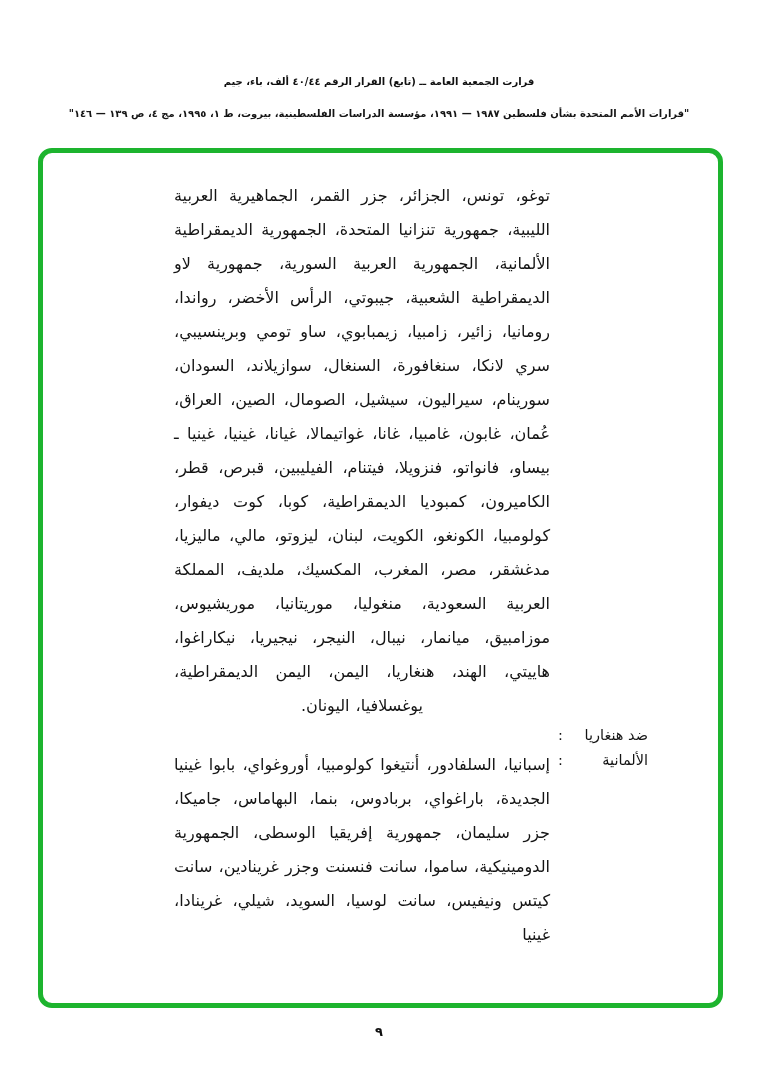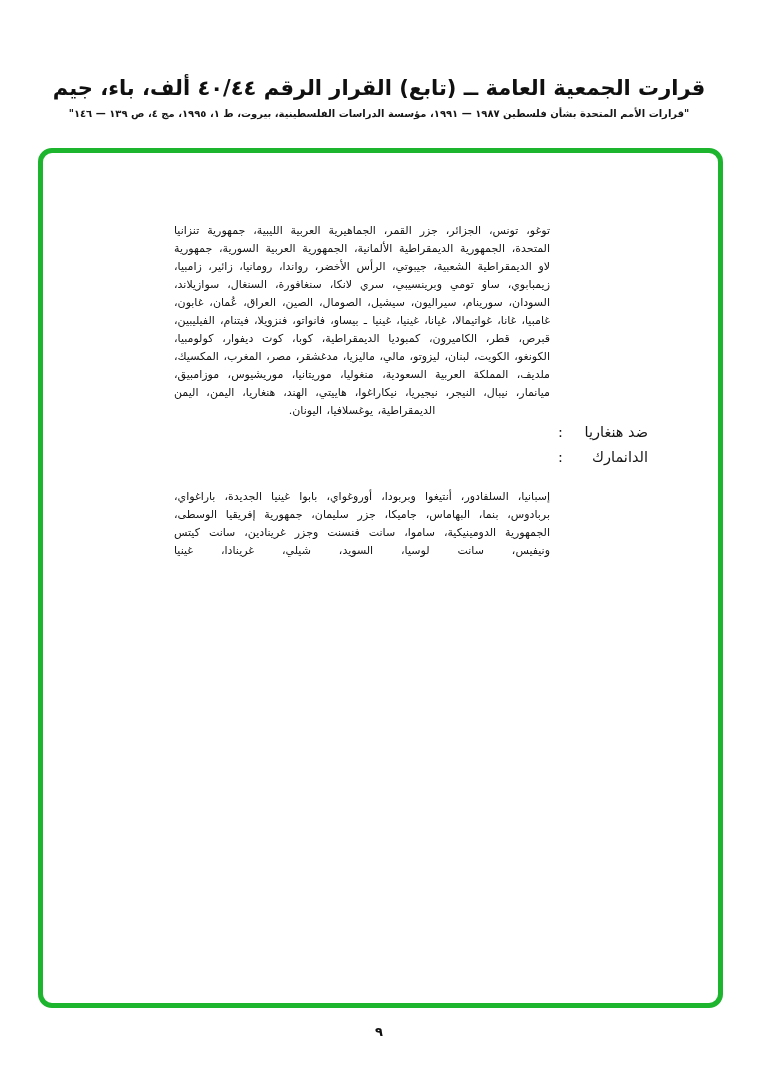--- a/index.html
+++ b/index.html
@@ -7,21 +7,21 @@
     width:758px; height:1078px; background:#ffffff;
     font-family:"DejaVu Sans", sans-serif;
   }
   .page {
     position:relative; width:758px; height:1078px;
     background:#ffffff; overflow:hidden;
   }
   .doc-title {
     position:absolute; top:76px; left:0; width:100%;
     text-align:center; direction:rtl;
-    font-size:21px; font-weight:bold; color:#101010;
+    font-size:10px; font-weight:bold; color:#101010;
     letter-spacing:0.2px;
   }
   .doc-citation {
     position:absolute; top:108px; left:0; width:100%;
     text-align:center; direction:rtl;
     font-size:10px; font-weight:bold; color:#151515;
   }
   .highlight-box {
     position:absolute; left:38px; top:148px;
     width:685px; height:860px; box-sizing:border-box;
@@ -33,22 +33,22 @@
     direction:rtl; color:#141414;
   }
   .entry { display:flex; align-items:flex-start; }
   .entry-label {
     flex:0 0 98px; width:98px; box-sizing:border-box;
     display:flex; justify-content:space-between;
     font-size:14.5px; line-height:24.5px; padding-left:8px;
     white-space:nowrap;
   }
   .entry-text {
-    flex:1; font-size:11px; line-height:18px;
-    text-align:justify; word-spacing:1px;margin-top:43px;
+    flex:1; font-size:16px; line-height:34px;
+    text-align:justify; word-spacing:1px;
   }
   .last-center  { text-align-last:center; }
   .last-justify { text-align-last:justify; }
   .page-num {
     position:absolute; top:1024px; left:0; width:100%;
     text-align:center; font-size:13px; font-weight:bold; color:#101010;
   }
 </style>
 </head>
 <body>
@@ -72,24 +72,24 @@
 
       <div class="entry">
         <div class="entry-label">
           <span>ضد هنغاريا</span>
           <span>:</span>
         </div>
       </div>
 
       <div class="entry">
         <div class="entry-label">
-          <span>الدانمارك</span>
+          <span>الألمانية</span>
           <span>:</span>
         </div>
-        <div class="entry-text last-justify">إسبانيا، السلفادور، أنتيغوا وبربودا، أوروغواي، بابوا غينيا الجديدة، باراغواي، بربادوس، بنما، البهاماس، جاميكا، جزر سليمان، جمهورية إفريقيا الوسطى، الجمهورية الدومينيكية، ساموا، سانت فنسنت وجزر غرينادين، سانت كيتس ونيفيس، سانت لوسيا، السويد، شيلي، غرينادا، غينيا</div>
+        <div class="entry-text last-justify">إسبانيا، السلفادور، أنتيغوا كولومبيا، أوروغواي، بابوا غينيا الجديدة، باراغواي، بربادوس، بنما، البهاماس، جاميكا، جزر سليمان، جمهورية إفريقيا الوسطى، الجمهورية الدومينيكية، ساموا، سانت فنسنت وجزر غرينادين، سانت كيتس ونيفيس، سانت لوسيا، السويد، شيلي، غرينادا، غينيا</div>
       </div>
 
     </div>
   </div>
 
   <div class="page-num">٩</div>
 
 </div>
 
 </body></html>

